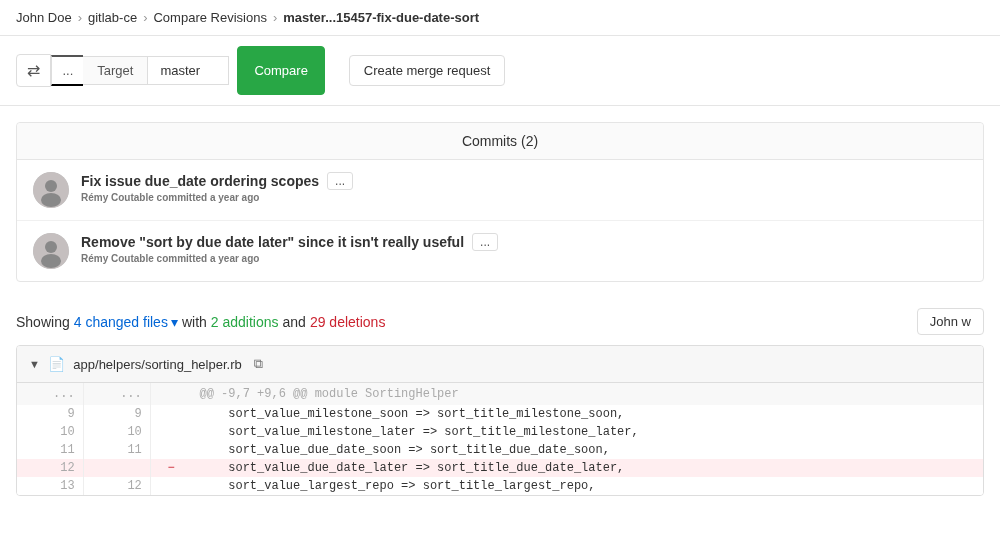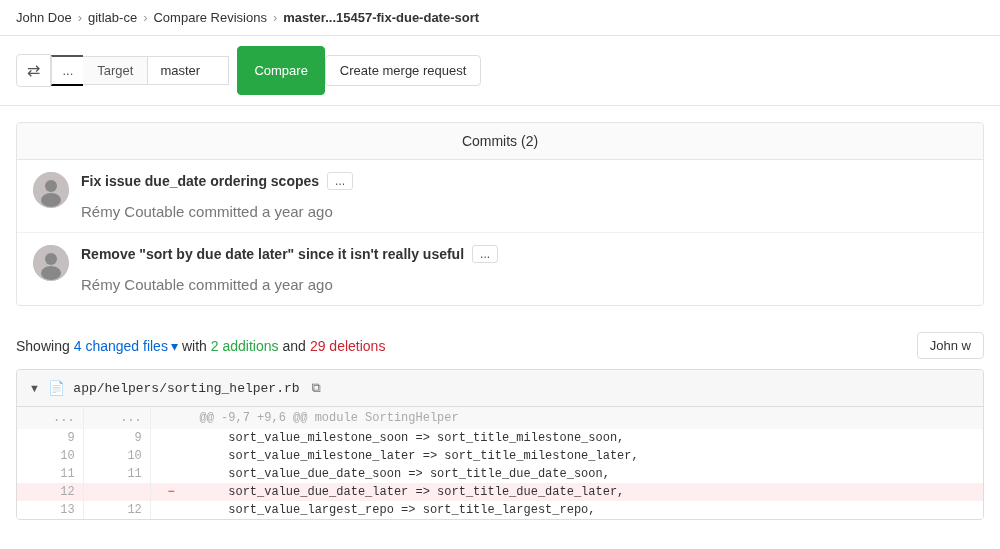--- a/index.html
+++ b/index.html
@@ -103,21 +103,21 @@
       margin-left: 8px;
     }
     .create-merge-btn {
       padding: 7px 14px;
       background: #fff;
       color: #333;
       border: 1px solid #ddd;
       border-radius: 4px;
       cursor: pointer;
       font-size: 13px;
-      margin-left: 0;
+      margin-left: 24px;
     }
 
     
     .section {
       margin: 16px;
       border: 1px solid #e5e5e5;
       border-radius: 4px;
     }
     .section-header {
       padding: 10px 16px;
@@ -161,23 +161,24 @@
     .commit-dots-btn {
       background: #fff;
       border: 1px solid #ddd;
       border-radius: 3px;
       padding: 1px 7px;
       font-size: 12px;
       cursor: pointer;
       color: #555;
     }
     .commit-meta {
-      font-size: 15px;
+      font-size: 10px;
       color: #777;
-      margin-top: 13px;
+      margin-top: 2px;
+      font-weight: bold;
     }
 
     
     .changed-files-bar {
       display: flex;
       align-items: center;
       padding: 10px 16px;
       gap: 4px;
       font-size: 14px;
       color: #333;
@@ -222,21 +223,21 @@
     .diff-toggle {
       cursor: pointer;
       font-size: 11px;
       color: #555;
     }
     .diff-file-icon { color: #555; font-size: 14px; }
     .diff-filename {
       font-size: 13px;
       font-weight: 500;
       color: #333;
-      font-family: Liberation Mono, monospace;
+      font-family: Liberation Sans, sans-serif;
     }
     .diff-copy-btn {
       cursor: pointer;
       color: #777;
       font-size: 13px;
       background: none;
       border: none;
       padding: 2px 4px;
     }
 

